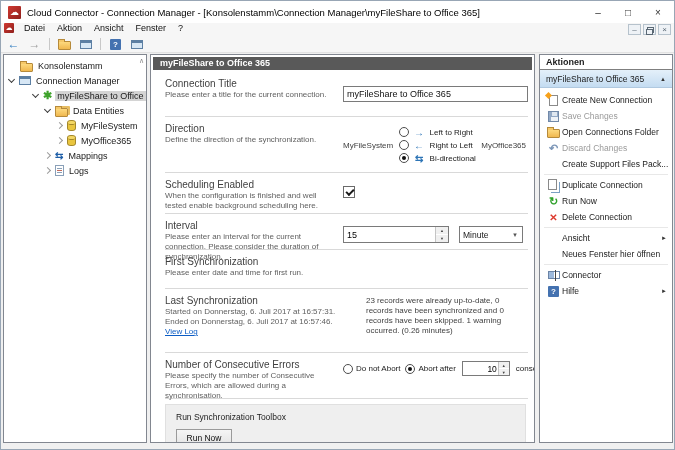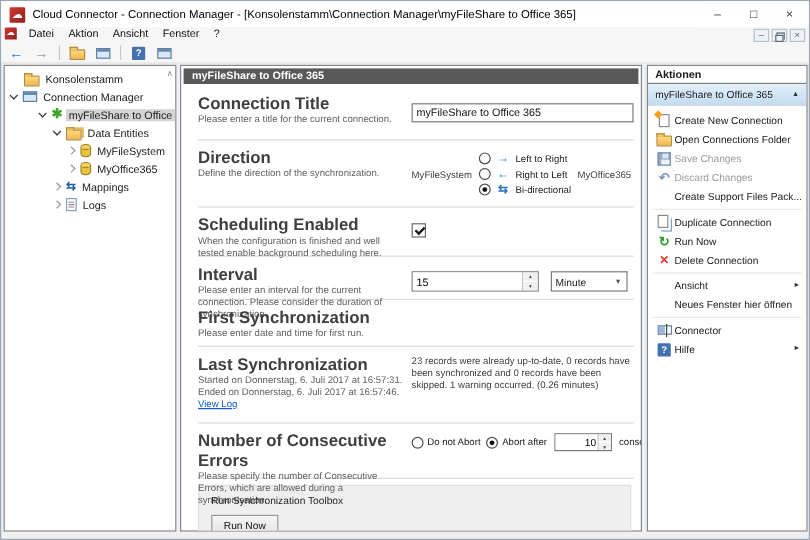--- a/index.html
+++ b/index.html
@@ -74,21 +74,21 @@
   .g-run { color:#2fa12b; font-weight:bold; font-size:11px; }
   .g-del { color:#dd3a2e; font-weight:bold; font-size:10px; }
 
   
   .main-header { height:13px; background:#595959; color:#fff; font-weight:bold; font-size:9px; line-height:13px; padding-left:7px; margin:2px; }
   .main-body { padding:0 6px 0 14px; }
   .sec { display:flex; border-bottom:1px solid #d9d9d9; padding-top:6px; }
   .sec-title{height:45px}.sec-dir{height:56px}.sec-sched{height:41px}.sec-int{height:36px}.sec-first{height:39px}.sec-last{height:64px}.sec-err{height:46px}
   .colL { width:178px; flex:none; padding-right:6px; }
   .colR { flex:1; min-width:0; position:relative; }
-  .h { font-weight:bold; color:#3f3f3f; font-size:14px; margin-bottom:1px; }
+  .h { font-weight:normal; color:#3f3f3f; font-size:10px; margin-bottom:1px; }
   .d { color:#5f5f5f; font-size:8px; line-height:10px; }
   .textbox { width:100%; height:16px; border:1px solid #7a7a7a; font:9px "Liberation Sans",sans-serif; padding:0 3px; margin-top:8px; color:#111; background:#fff; }
 
   .dir-wrap { display:flex; align-items:center; justify-content:space-between; height:44px; padding-right:2px; }
   .sys-label { font-size:8px; color:#3f3f3f; white-space:nowrap; }
   .radio-col { display:flex; flex-direction:column; gap:3px; }
   .radio-row { display:flex; align-items:center; gap:3px; font-size:8px; color:#222; white-space:nowrap; }
   .radio { width:10px; height:10px; border:1px solid #4d4d4d; border-radius:50%; background:#fff; flex:none; position:relative; }
   .radio.checked::after { content:""; position:absolute; inset:2px; border-radius:50%; background:#111; }
   .dir-arrow { color:#2e75b6; font-weight:bold; width:15px; text-align:center; font-size:10px; line-height:9px; }
@@ -108,21 +108,21 @@
 
   .datebox { height:17px; border:1px solid #7a7a7a; display:flex; align-items:center; margin-top:8px; background:#fff; padding:0 4px; font-size:8.5px; color:#111; }
   .date-p2 { margin-left:3px; } .date-p3 { margin-left:14px; } .date-p4 { margin-left:14px; }
   .date-right { margin-left:auto; display:flex; align-items:center; gap:3px; }
   .calicon { width:9px; height:9px; border:1px solid #8a8a8a; background:#fff; position:relative; }
   .calicon::before { content:""; position:absolute; top:0; left:0; right:0; height:2px; background:#9db9d6; }
   .date-dd { font-size:6px; color:#444; }
 
   .ls-line { font-size:8px; color:#5f5f5f; line-height:10px; }
   .link { color:#0b5cc4; text-decoration:underline; }
-  .summary { font-size:8px; color:#3f3f3f; line-height:10px; margin-top:1px; }
+  .summary { font-size:8px; color:#3f3f3f; line-height:10px; margin-top:1px;margin-left:23px; }
 
   .err-rows { display:flex; gap:5px; margin-top:2px; }
   .numbox { width:48px; height:15px; border:1px solid #7a7a7a; display:flex; background:#fff; margin:0 3px; }
   .num-val { flex:1; border:none; outline:none; text-align:right; padding:0 1px; font:8.5px "Liberation Sans",sans-serif; min-width:0; }
   .numbox .spin-btns { width:11px; }
 
   .toolbox { margin-top:5px; margin-right:2px; background:#efefef; border:1px solid #e0e0e0; height:60px; padding:7px 0 0 10px; }
   .tbx-label { font-size:8.5px; color:#222; margin-bottom:7px; }
   .btn { width:56px; height:18px; background:linear-gradient(#f5f5f5,#e3e3e3); border:1px solid #9a9a9a; font:8.5px "Liberation Sans",sans-serif; text-align:center; line-height:16px; color:#111; }
 
@@ -375,31 +375,31 @@
       <span class="ap-caret">▲</span>
     </div>
     <div class="ap-list">
 
       <div class="ap-item">
         <span class="ap-icon">
             <span class="page new"></span>
           </span>
         <span class="ap-label">Create New Connection</span>
       </div>
+      <div class="ap-item disabled">
+        <span class="ap-icon">
+            <span class="floppy"></span>
+          </span>
+        <span class="ap-label">Save Changes</span>
+      </div>
       <div class="ap-item">
         <span class="ap-icon">
             <span class="folder"></span>
           </span>
         <span class="ap-label">Open Connections Folder</span>
-      </div>
-      <div class="ap-item disabled">
-        <span class="ap-icon">
-            <span class="floppy"></span>
-          </span>
-        <span class="ap-label">Save Changes</span>
       </div>
       <div class="ap-item disabled">
         <span class="ap-icon">
             <span class="g-undo">↶</span>
           </span>
         <span class="ap-label">Discard Changes</span>
       </div>
       <div class="ap-item">
         <span class="ap-icon"></span>
         <span class="ap-label">Create Support Files Pack...</span>

